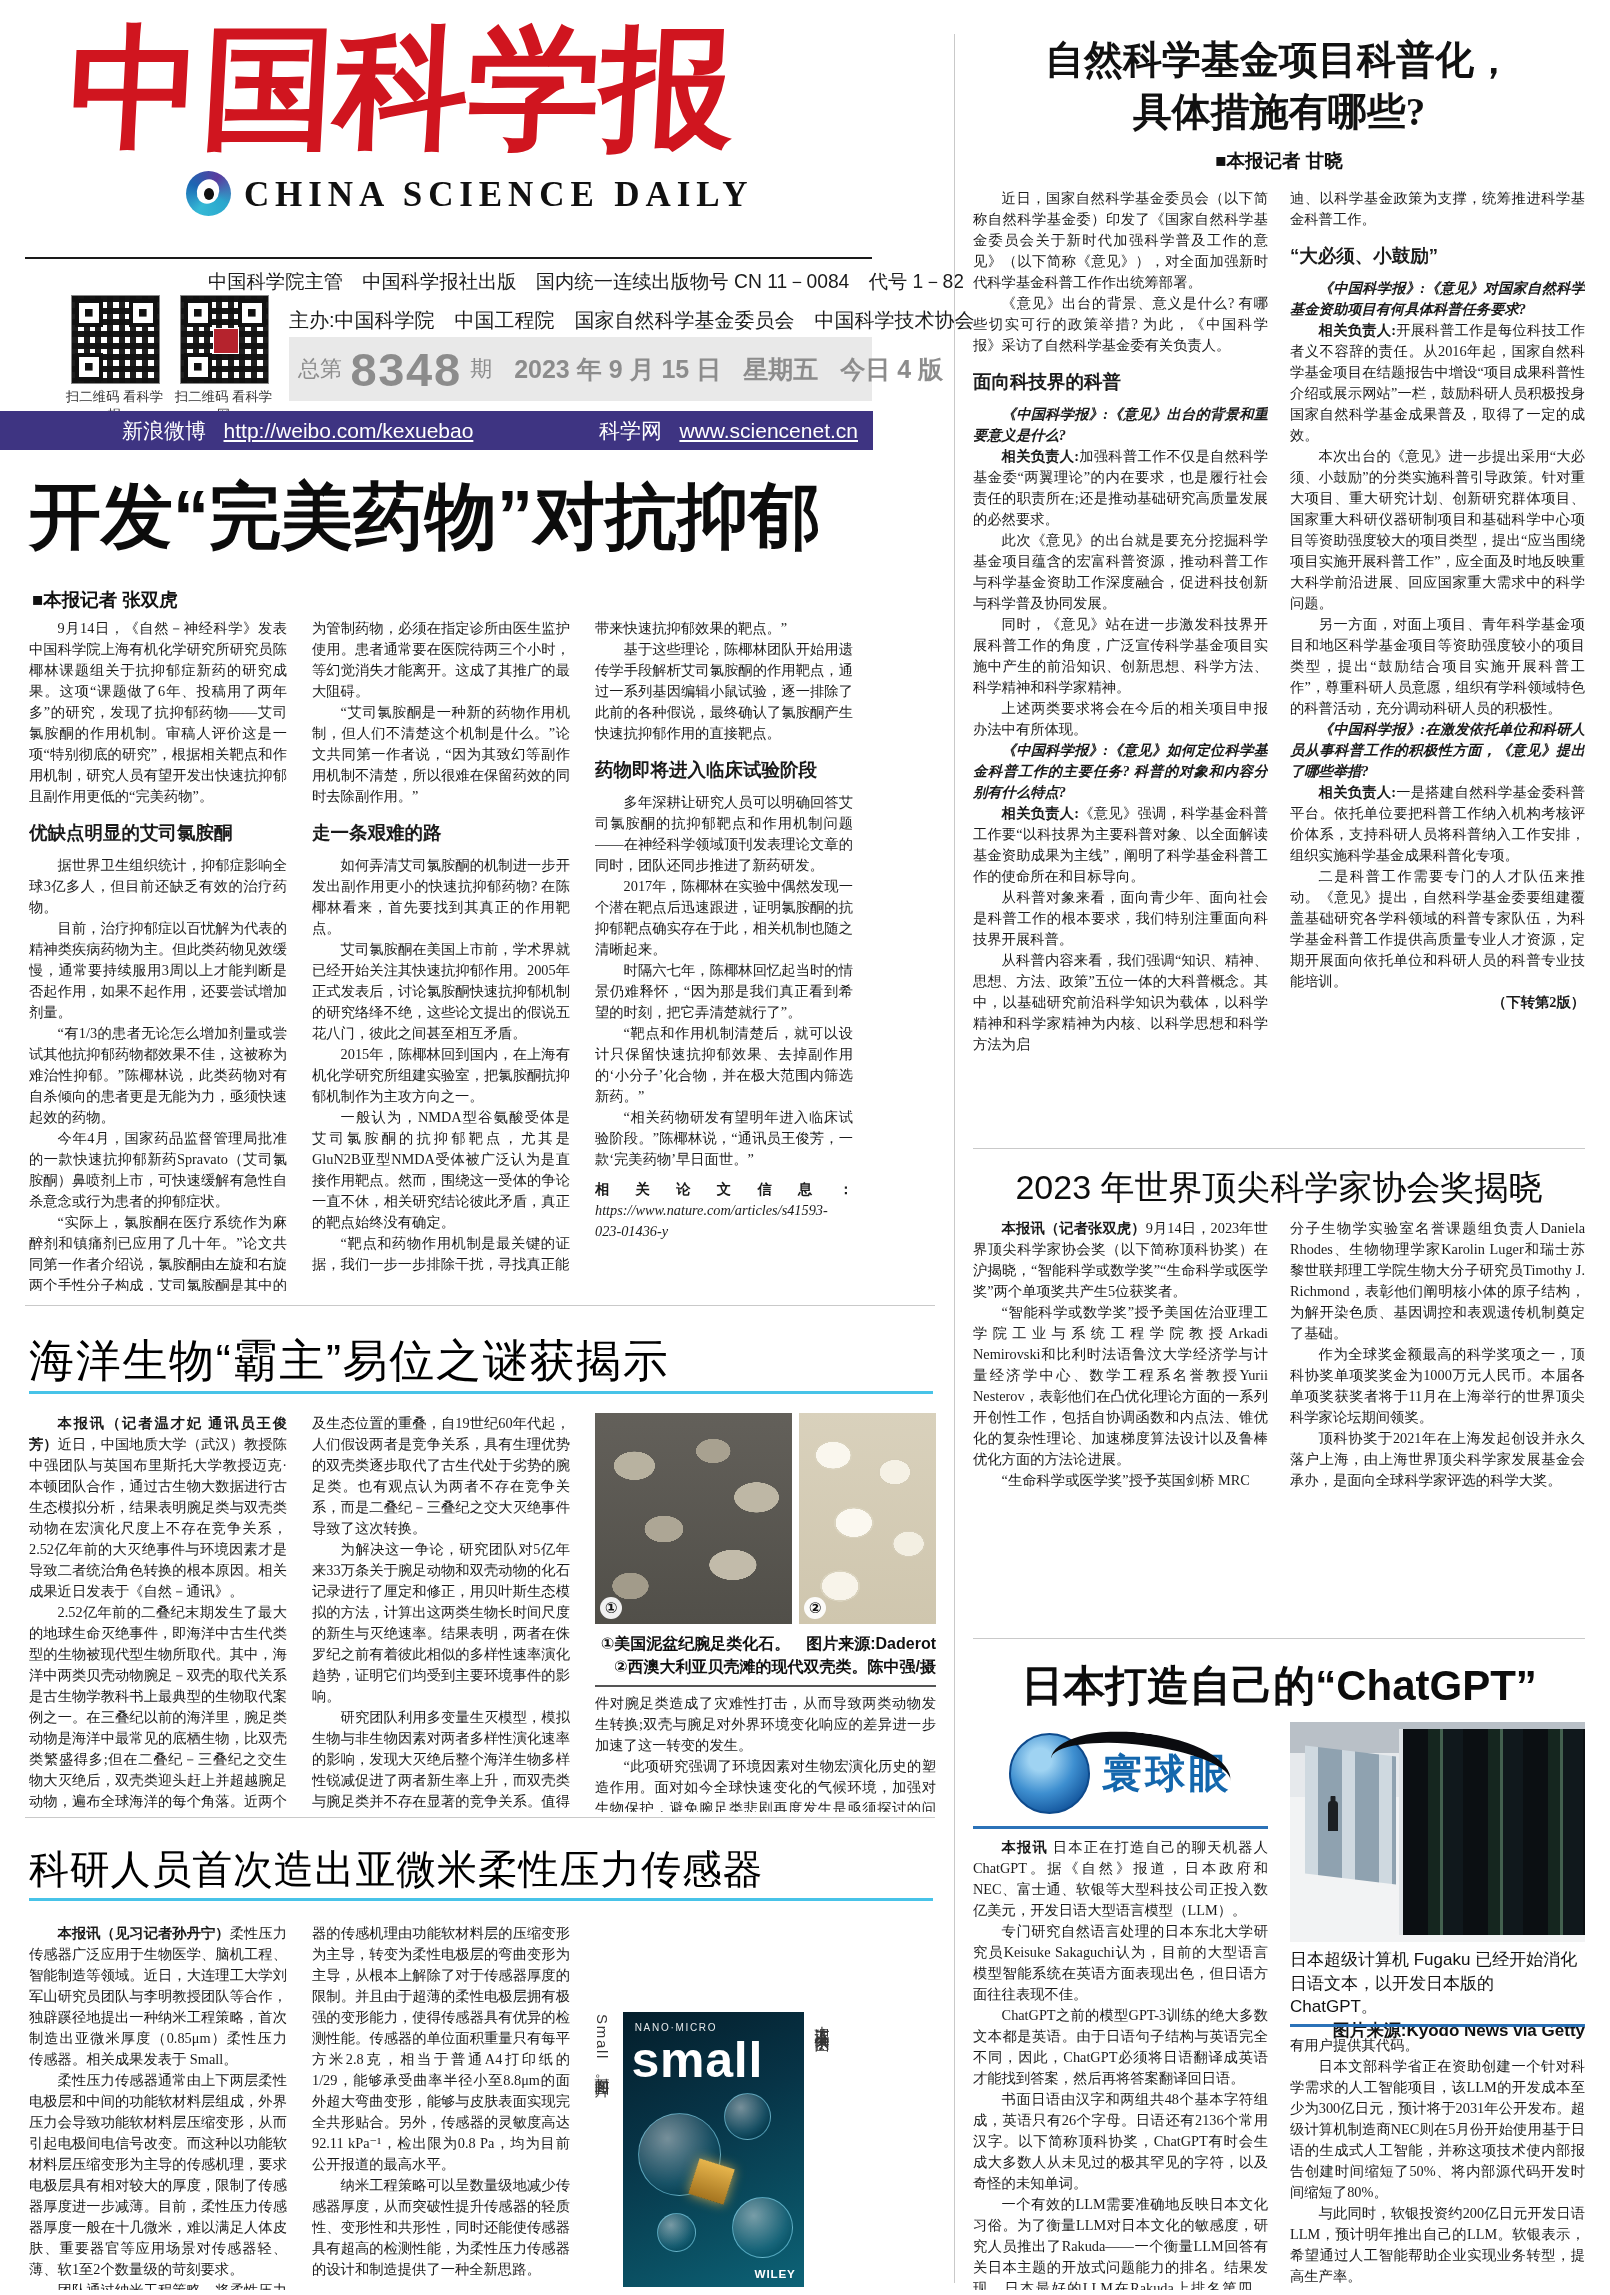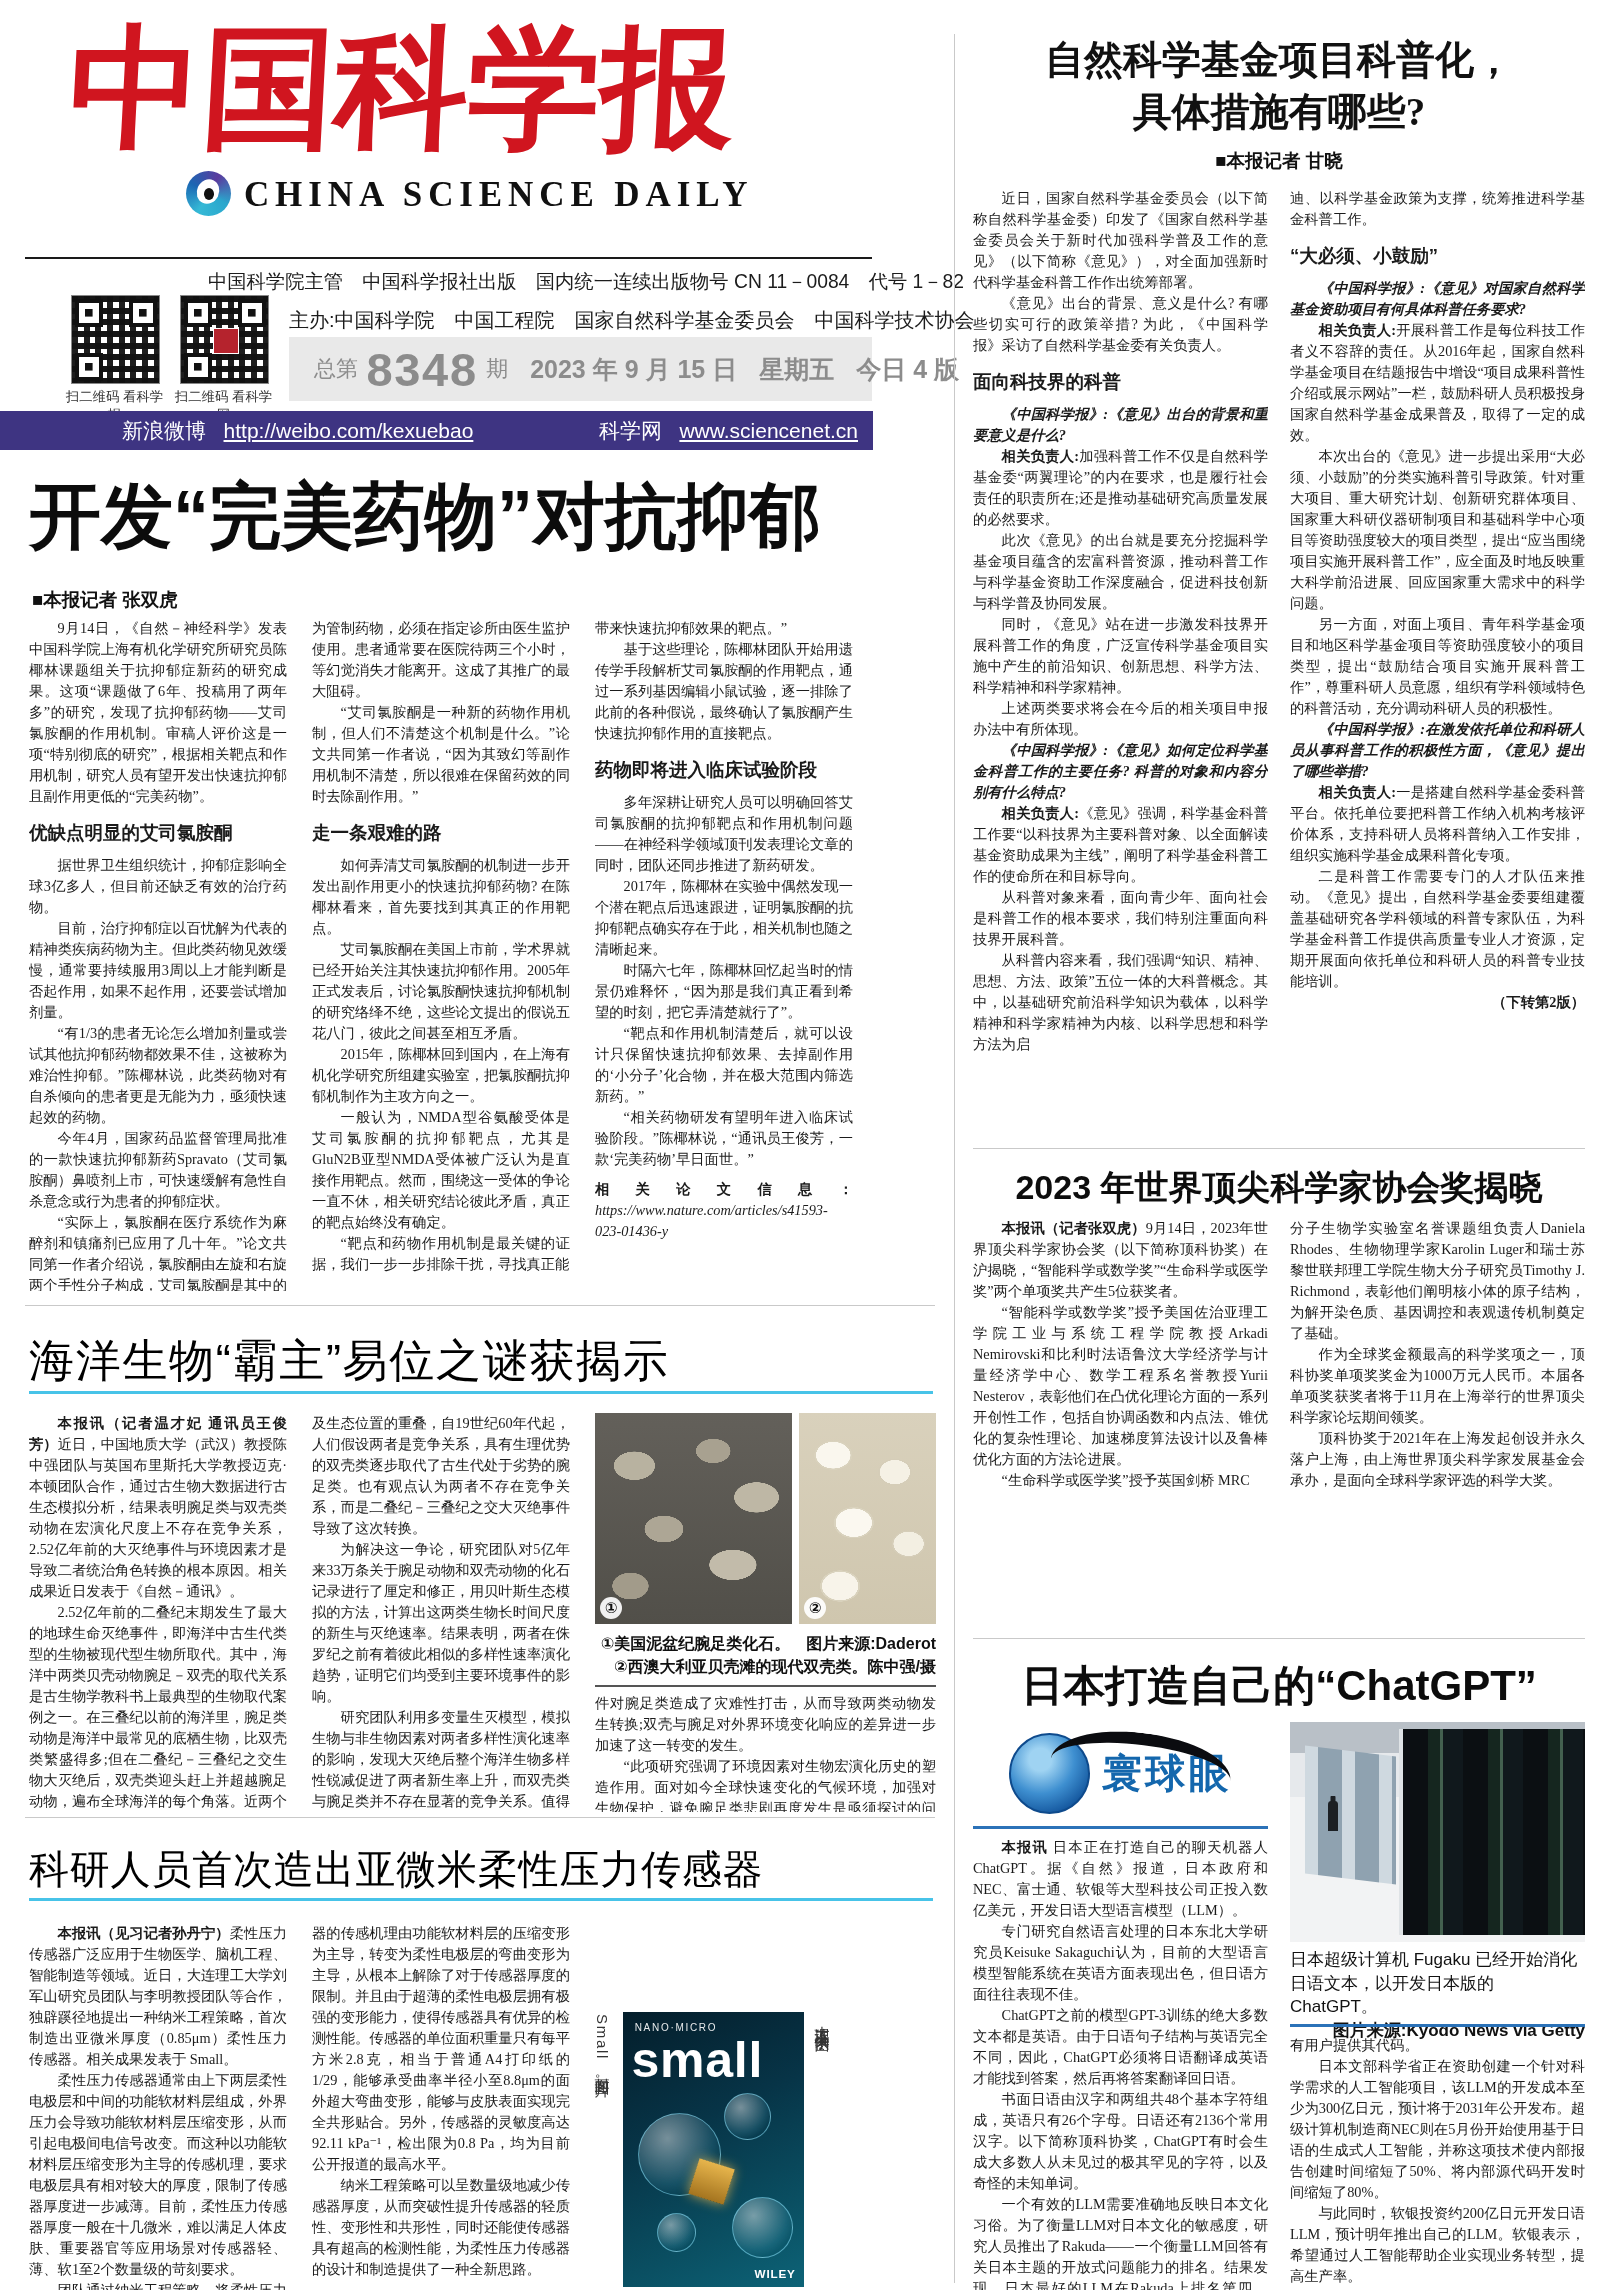--- a/index.html
+++ b/index.html
@@ -23,21 +23,21 @@
   .qr{width:87px;height:87px;border:0.8px solid #888;background:
         repeating-linear-gradient(90deg,rgba(17,17,17,.95) 0 5.9px,transparent 5.9px 11.7px),
         repeating-linear-gradient(#161616 0 5.9px,#fff 5.9px 11.7px);position:absolute;}
   .fp{position:absolute;width:20px;height:20px;border:4.2px solid #111;background:#fff;
       background-image:linear-gradient(#111,#111);background-size:7.6px 7.6px;background-position:center;background-repeat:no-repeat;}
   .fp.tl{left:2.5px;top:2.5px;} .fp.tr{right:2.5px;top:2.5px;} .fp.bl{left:2.5px;bottom:2.5px;}
   #qr2:after{content:"";position:absolute;left:32px;top:32px;width:23.5px;height:23.5px;background:#b5232d;border:1.7px solid #fff;}
   .qr-cap{width:109px;text-align:center;font-family:"Liberation Sans","DejaVu Sans",sans-serif;font-size:13.4px;color:#333;}
   #sponsor{left:289px;top:307px;font-family:"Liberation Sans","DejaVu Sans",sans-serif;font-size:20px;font-weight:500;color:#1c1c1c;white-space:nowrap;}
   #issue-box{left:289px;top:337px;width:583px;height:64px;background:#e9e9e9;display:flex;align-items:center;
-             font-family:"Liberation Sans","DejaVu Sans",sans-serif;color:#8c8c8c;white-space:nowrap;padding-left:25px;box-sizing:border-box;}
+             font-family:"Liberation Sans","DejaVu Sans",sans-serif;color:#8c8c8c;white-space:nowrap;padding-left:9px;box-sizing:border-box;}
   #issue-box .sm{font-size:22px;font-weight:500;}
   #issue-box .num{font-size:47px;font-weight:900;letter-spacing:1.7px;margin:0 8.4px;}
   #issue-box .big{font-size:25px;font-weight:700;margin-left:22px;}
   #social-bar{left:0;top:411px;width:873px;height:39px;background:#3e3482;color:#fff;display:flex;align-items:center;
               font-family:"Liberation Sans","DejaVu Sans",sans-serif;font-size:21px;}
   #social-bar .grp{white-space:nowrap;}
   #social-bar .url{text-decoration:underline;margin-left:11.7px;}
   #weibo-grp{margin-left:122px;} #scinet-grp{margin-left:auto;margin-right:15px;}
 
   
@@ -63,21 +63,21 @@
                  font-weight:900;font-size:72px;line-height:101px;letter-spacing:0;color:#0c0c0c;white-space:nowrap;}
   #drug-byline{left:32px;top:587px;}
 
   
   #fund-h{left:973px;top:34px;width:612px;text-align:center;font-family:"Liberation Serif","DejaVu Serif",serif;
           font-weight:900;font-size:39px;line-height:52px;color:#111;}
   #fund-byline{left:973px;top:148px;width:612px;text-align:center;}
 
   
   #award-headline{left:973px;top:1165px;width:612px;text-align:center;font-family:"Liberation Sans","DejaVu Sans",sans-serif;
-                  font-weight:700;font-size:34px;color:#0d0d0d;white-space:nowrap;}
+                  font-weight:400;font-size:34px;color:#0d0d0d;white-space:nowrap;}
 
   
   #japan-headline{left:973px;top:1658px;width:612px;text-align:center;font-family:"Liberation Sans","DejaVu Sans",sans-serif;
                   font-weight:900;font-size:42px;color:#0c0c0c;white-space:nowrap;}
   #hq-logo{left:973px;top:1722px;width:295px;height:102px;display:flex;align-items:center;justify-content:center;}
   .globe{width:77px;height:77px;border-radius:50%;border:2.5px solid #0e4a8c;
          background:radial-gradient(circle at 38% 32%,#9fd3f2 0 16%,#3e8fd0 48%,#15589f 78%,#0d3f78);position:relative;}
   .swoosh{position:absolute;left:39px;top:-1.7px;width:181px;height:62px;border-top:12.6px solid #0b0c10;border-radius:50%;transform:rotate(7deg);}
   .hq-text{font-family:"Liberation Sans","DejaVu Sans",sans-serif;font-weight:900;font-size:40px;color:#1467ad;margin-left:11.7px;letter-spacing:3.4px;}
   #hq-rule{left:973px;top:1826px;width:295px;}

